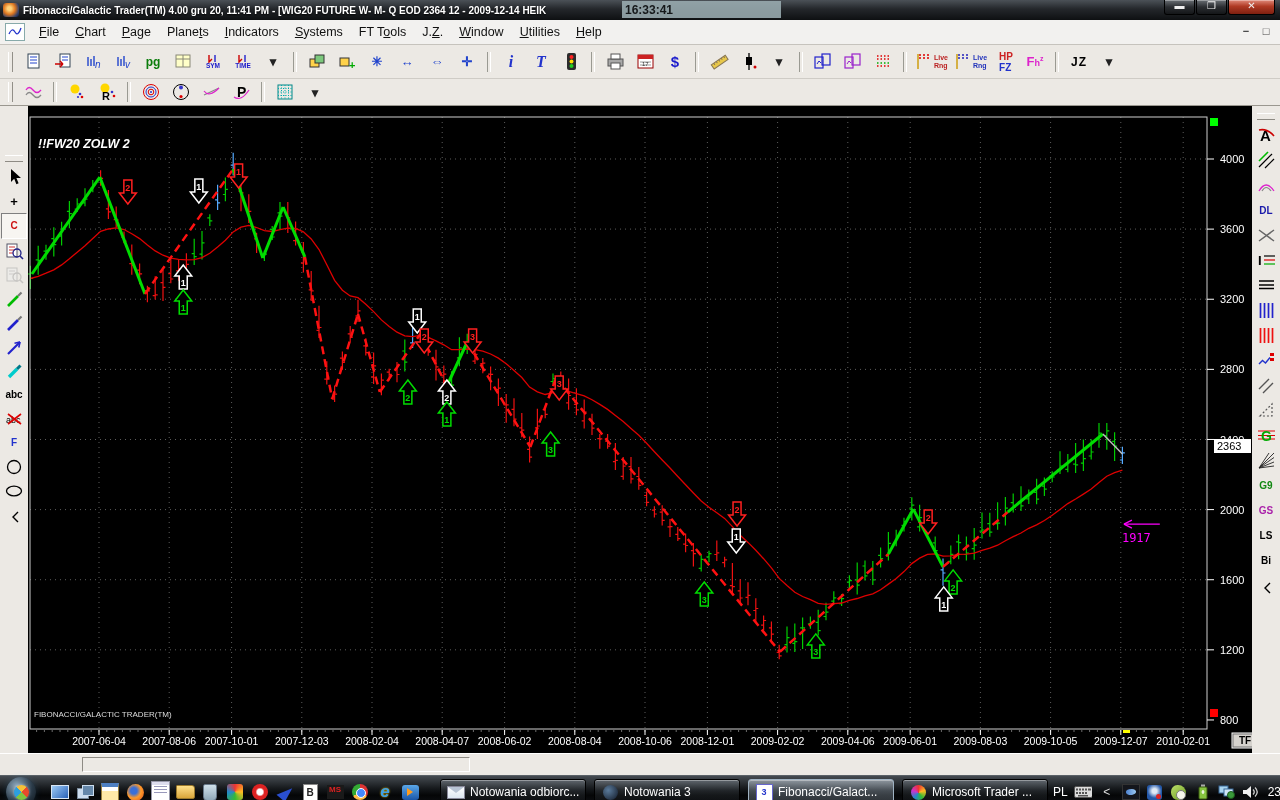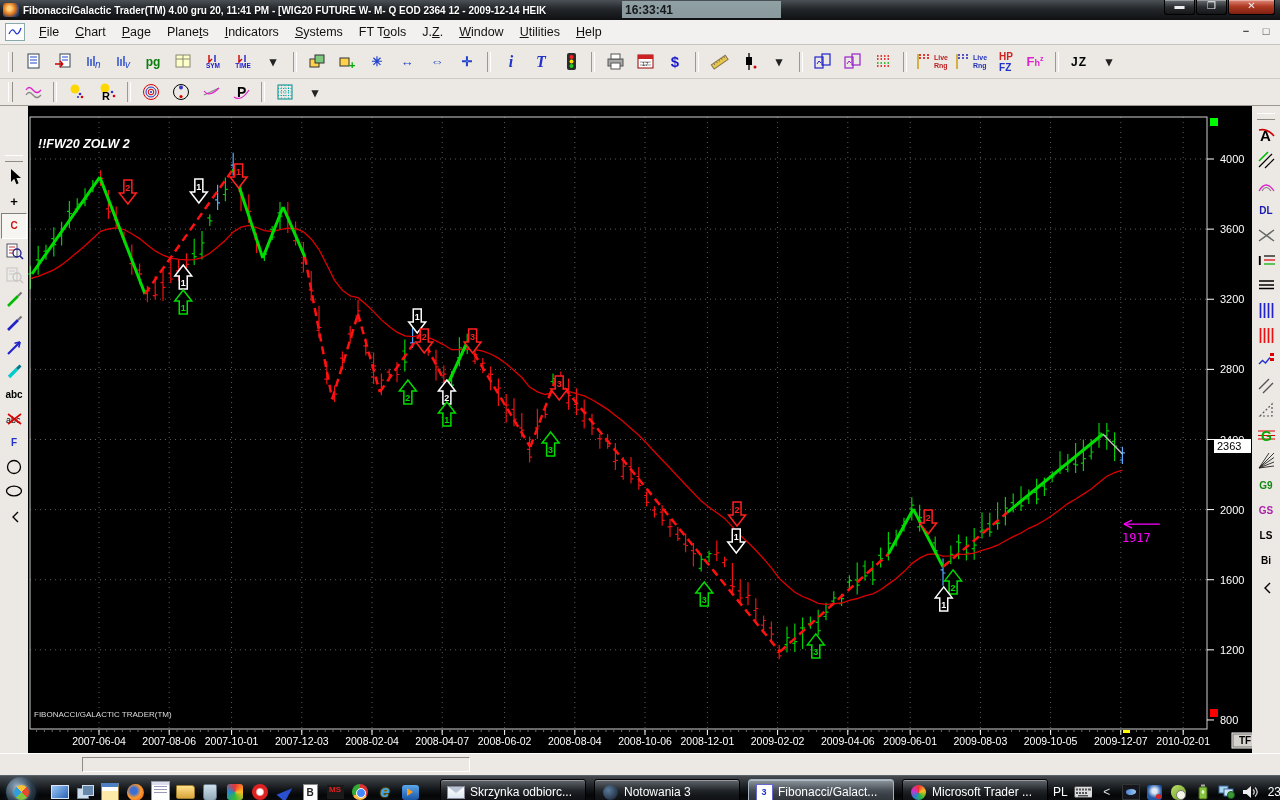--- a/index.html
+++ b/index.html
@@ -1085,21 +1085,21 @@
           </div>
         </div>
       </div>
     <div id="task-buttons" style="display:flex;gap:8px;margin-left:14px;" data-name="task-buttons">
         <div class="tb-btn" data-name="taskbar-button-1">
           <span class="tray-ic" data-name="mail-icon" style="width:18px">
             <div style="width:16px;height:11px;background:linear-gradient(#fff,#dce6f0);border:1px solid #889;position:relative;flex:none">
               <div style="position:absolute;left:0;top:0;width:0;height:0;border-left:8px solid transparent;border-right:8px solid transparent;border-top:6px solid #b8c4d4"></div>
             </div>
           </span>
-          <span data-name="taskbar-button-label">Skrzynka odbiorc...</span>
+          <span data-name="taskbar-button-label">Notowania odbiorc...</span>
         </div>
         <div class="tb-btn" data-name="taskbar-button-2">
           <span class="tray-ic" data-name="notowania-icon" style="width:18px">
             <div style="width:15px;height:15px;border-radius:50%;background:radial-gradient(circle at 35% 35%,#5a7a9a,#101826);flex:none"></div>
           </span>
           <span data-name="taskbar-button-label">Notowania 3</span>
         </div>
         <div class="tb-btn active" data-name="taskbar-button-3">
           <span class="tray-ic" data-name="fibonacci-icon" style="width:18px">
             <div style="width:15px;height:15px;background:#fff;border:1px solid #66c;display:flex;align-items:center;justify-content:center;flex:none">

